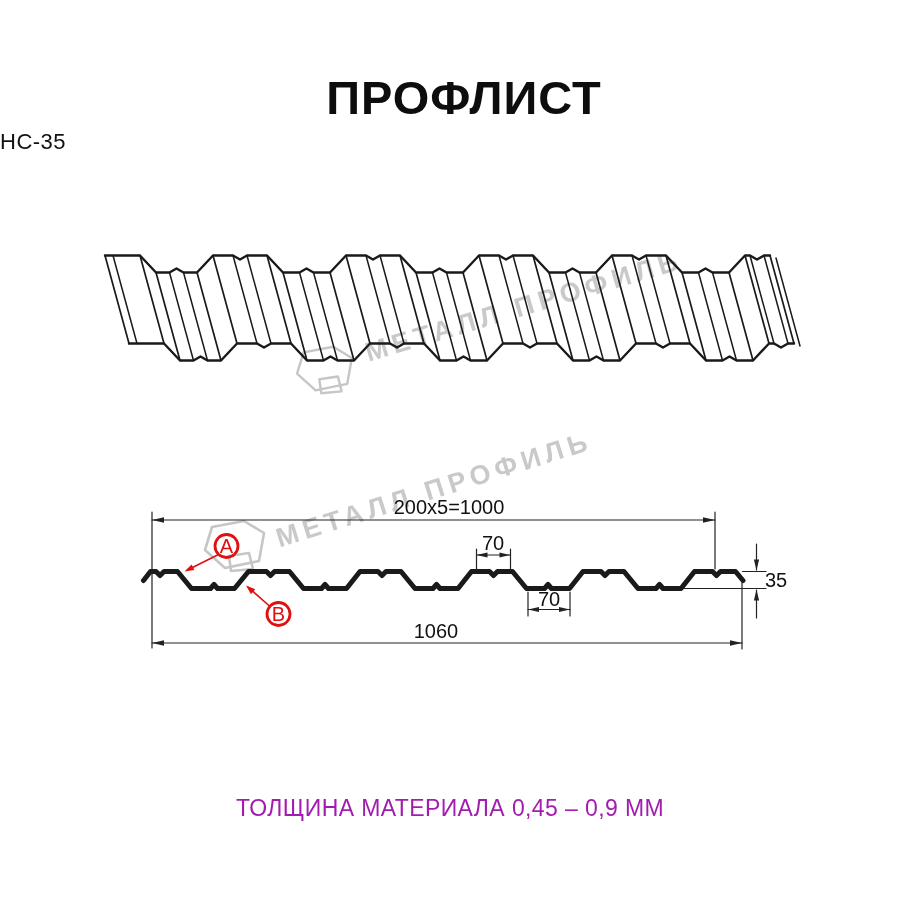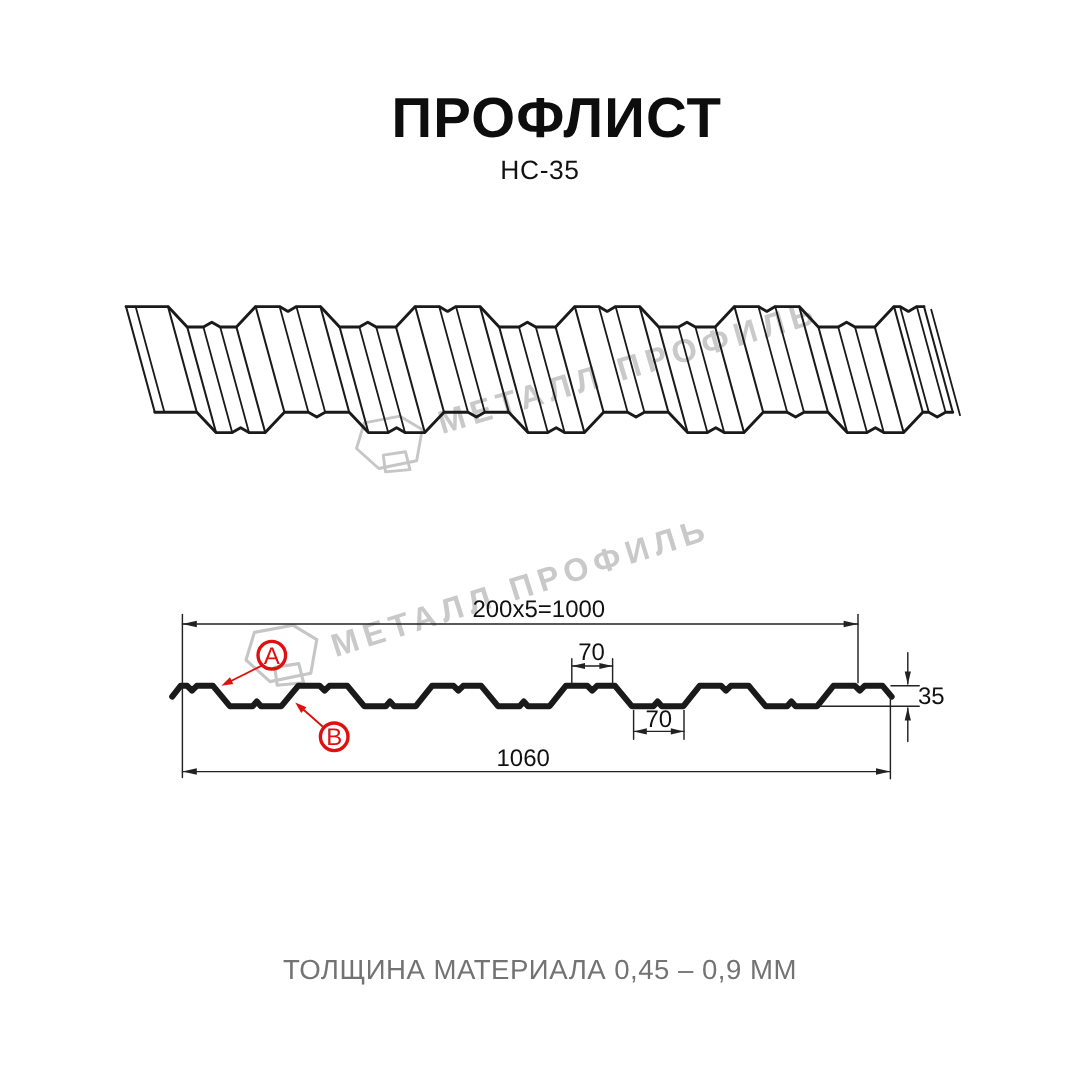--- a/index.html
+++ b/index.html
@@ -1,23 +1,23 @@
 <!DOCTYPE html>
 <html><head>
 <meta charset="utf-8">
 <style>
   html,body{margin:0;padding:0;background:#fff;}
   .page{position:relative;width:900px;height:900px;background:#ffffff;overflow:hidden;
         font-family:"Liberation Sans","DejaVu Sans",sans-serif;}
   .page-title{position:absolute;left:0;top:70px;width:900px;text-align:center;
         font-size:47px;font-weight:bold;letter-spacing:1px;color:#0d0d0d;margin-left:14px;}
-  .page-subtitle{position:absolute;left:0;top:129px;width:900px;text-align:center;
+  .page-subtitle{position:absolute;left:0;top:129px;width:900px;
         font-size:22px;font-weight:normal;letter-spacing:0.5px;color:#111;}
   .footer-note{position:absolute;left:0;top:795px;width:900px;text-align:center;
-        font-size:23px;font-weight:normal;letter-spacing:0.4px;color:#737373;}
+        font-size:23px;font-weight:normal;letter-spacing:0.4px;color:#a21caf;}
   .wm-text{position:absolute;white-space:nowrap;font-weight:bold;font-size:27px;
         letter-spacing:5px;color:#c9c9c9;transform-origin:0 50%;z-index:1;}
   .wm-1{left:366px;top:338px;transform:rotate(-16.5deg);}
   .wm-2{left:277px;top:524px;transform:rotate(-17.5deg);}
   .wm-logo{position:absolute;z-index:1;}
   .wm-logo path{fill:none;stroke:#c6c6c6;stroke-width:2.6;stroke-linejoin:round;}
   .logo-1{left:289px;top:344px;}
   .logo-2{left:197px;top:518px;}
   svg.drawing{position:absolute;left:0;top:0;z-index:2;}
   text.dim{font-family:"Liberation Sans","DejaVu Sans",sans-serif;font-size:20px;fill:#111;}

